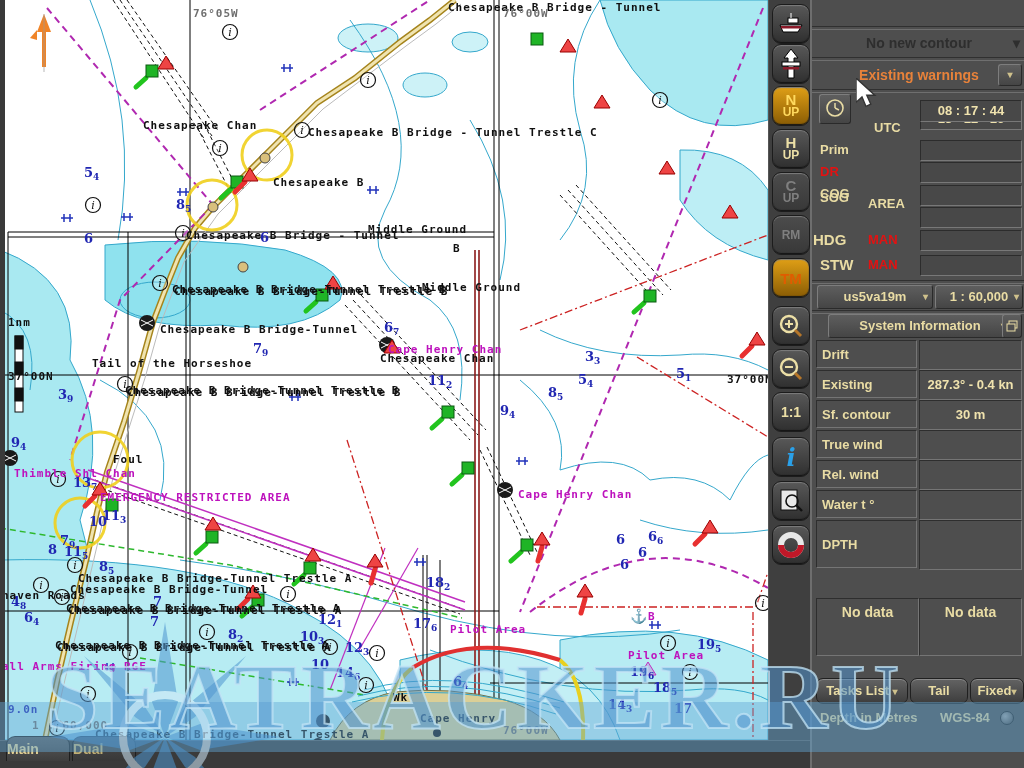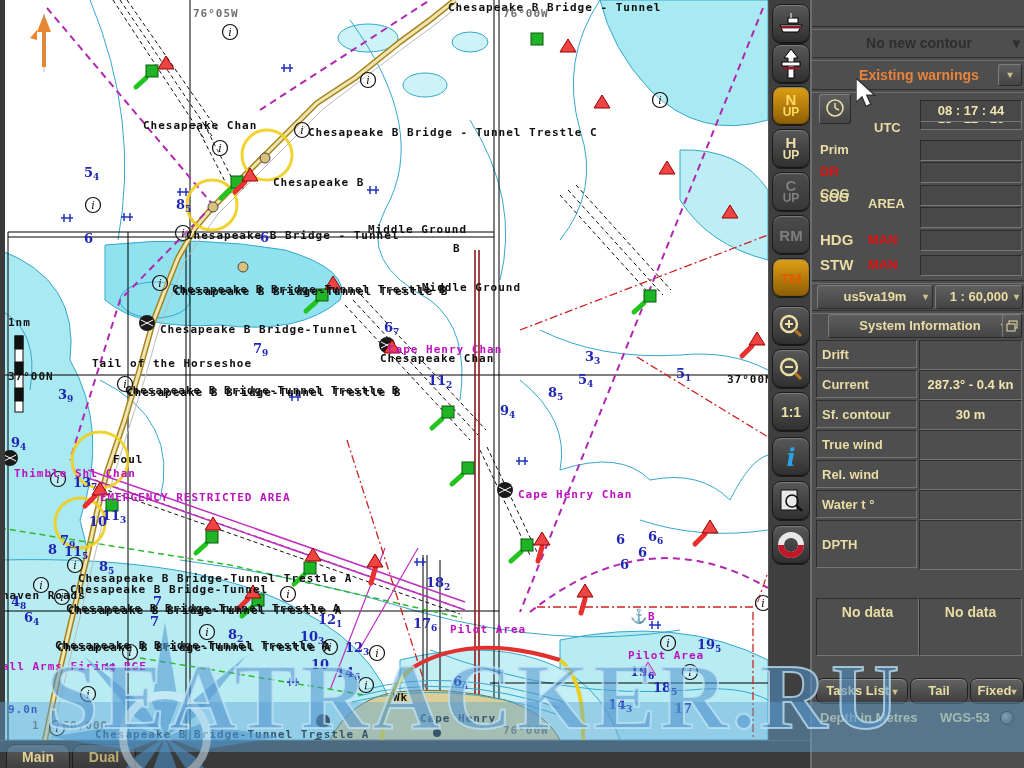--- a/index.html
+++ b/index.html
@@ -41,23 +41,23 @@
        font:bold 14px "Liberation Sans",sans-serif;text-align:center;color:#e9dca4;cursor:pointer;}
   .pbtn{position:absolute;background:linear-gradient(#636363,#3d3d3d);border:1px solid #202020;
         border-radius:7px;box-shadow:inset 0 1px 0 #8a8a8a;color:#e9dca4;
         font:bold 13px "Liberation Sans",sans-serif;text-align:center;cursor:pointer;}
   .cell{position:absolute;border:1px solid #2e2e2e;border-bottom-color:#757575;border-right-color:#757575;}
   .arrow{font-size:10px;color:#cfc18c;}
   .darr{color:#2e2e2e;}
   
   #bottombar{position:absolute;left:0;top:740px;width:810px;height:28px;background:#3a3a3a;
              border-top:1px solid #5a5a5a;z-index:4;}
-  .tab{position:absolute;bottom:0;height:24px;border-radius:9px 9px 0 0;
+  .tab{position:absolute;bottom:8px;height:24px;border-radius:9px 9px 0 0;
        background:linear-gradient(#5c5c5c,#3e3e3e);border:1px solid #1f1f1f;border-bottom:none;
-       color:#e3d194;font:bold 14px/24px "Liberation Sans",sans-serif;text-align:center;cursor:pointer;}
+       color:#e3d194;font:bold 14px/24px "Liberation Sans",sans-serif;cursor:pointer;}
   .tab.inactive{background:linear-gradient(#4c4c4c,#383838);color:#bfae74;}
   
   #watermark{position:absolute;left:0;top:12px;width:1024px;height:768px;pointer-events:none;z-index:8;border-radius:27px;}
   #wm-band{position:absolute;left:0;top:690px;width:1024px;height:50px;background:rgba(100,168,214,0.45);}
   #wm-text{position:absolute;left:46px;top:634px;font:bold 94px/100px "Liberation Serif",serif;
            letter-spacing:4px;color:rgba(82,148,205,0.55);-webkit-text-stroke:2px rgba(195,228,246,0.75);}
   #cursor{position:absolute;left:856px;top:78px;z-index:9;}
 </style>
 </head>
 <body>
@@ -553,21 +553,21 @@
     </div>
     <div class="tbtn" style="top:129px">
       <span style="font-size:15px">H</span>
       <span>UP</span>
     </div>
     <div class="tbtn dis" style="top:172px">
       <span style="font-size:15px">C</span>
       <span>UP</span>
     </div>
     <div class="tbtn dis" style="top:215px">
-      <span style="font-size:15px">RM</span>
+      <span style="font-size:12px">RM</span>
     </div>
     <div class="tbtn active" style="top:258px">
       <span class="tm-t">TM</span>
     </div>
     <div class="tbtn" style="top:306px">
       <svg width="26" height="26" viewBox="0 0 26 26">
         <circle cx="11" cy="11" r="8" fill="none" stroke="#ecdfa6" stroke-width="2.4"></circle>
         <line x1="7" y1="11" x2="15" y2="11" stroke="#ecdfa6" stroke-width="2"></line>
         <line x1="11" y1="7" x2="11" y2="15" stroke="#ecdfa6" stroke-width="2"></line>
         <line x1="17" y1="17" x2="23" y2="23" stroke="#b5762a" stroke-width="3"></line>
@@ -631,21 +631,21 @@
     </div>
     <div class="lbl" style="left:8px;top:142px">Prim</div>
     <div class="fld" style="left:108px;top:140px;width:100px;height:19px"></div>
     <div class="lbl red" style="left:8px;top:164px">DR</div>
     <div class="fld" style="left:108px;top:162px;width:100px;height:19px"></div>
     <div class="lbl" style="left:8px;top:186px">COG</div>
     <div class="lbl" style="left:8px;top:190px">SOG</div>
     <div class="lbl" style="left:56px;top:196px">AREA</div>
     <div class="fld" style="left:108px;top:185px;width:100px;height:19px"></div>
     <div class="fld" style="left:108px;top:207px;width:100px;height:19px"></div>
-    <div class="lbl" style="left:8px;top:231px;font-size:15px">HDG</div>
+    <div class="lbl" style="left:1px;top:231px;font-size:15px">HDG</div>
     <div class="lbl red" style="left:56px;top:232px">MAN</div>
     <div class="fld" style="left:108px;top:230px;width:100px;height:19px"></div>
     <div class="lbl" style="left:8px;top:256px;font-size:15px">STW</div>
     <div class="lbl red" style="left:56px;top:257px">MAN</div>
     <div class="fld" style="left:108px;top:255px;width:100px;height:19px"></div>
     <div class="groove" style="top:280px"></div>
     <div class="bar" style="left:5px;top:285px;width:114px;height:22px;line-height:22px;font-size:13px">
       <span>us5va19m</span>
       <span class="arrow" style="position:absolute;right:4px">▾</span>
     </div>
@@ -661,21 +661,21 @@
     <div class="bar" style="left:190px;top:314px;width:18px;height:22px">
       <svg width="12" height="12" viewBox="0 0 12 12" style="margin-top:5px">
         <rect x="3" y="1" width="8" height="7" fill="none" stroke="#e9dca4"></rect>
         <rect x="1" y="4" width="8" height="7" fill="#4e4e4e" stroke="#e9dca4"></rect>
       </svg>
     </div>
 
     <div id="info-table">
         <div class="cell" style="left: 4px; top: 340px; width: 101px; height: 28px; color: rgb(233, 220, 164); font: bold 13px / 28px &quot;Liberation Sans&quot;, sans-serif; padding-left: 5px; box-sizing: border-box;">Drift</div>
         <div class="cell" style="left: 107px; top: 340px; width: 101px; height: 28px; color: rgb(240, 227, 174); text-align: center; font: bold 13px / 28px &quot;Liberation Sans&quot;, sans-serif;"></div>
-        <div class="cell" style="left: 4px; top: 370px; width: 101px; height: 28px; color: rgb(233, 220, 164); font: bold 13px / 28px &quot;Liberation Sans&quot;, sans-serif; padding-left: 5px; box-sizing: border-box;">Current</div>
+        <div class="cell" style="left: 4px; top: 370px; width: 101px; height: 28px; color: rgb(233, 220, 164); font: bold 13px / 28px &quot;Liberation Sans&quot;, sans-serif; padding-left: 5px; box-sizing: border-box;">Existing</div>
         <div class="cell" style="left: 107px; top: 370px; width: 101px; height: 28px; color: rgb(240, 227, 174); text-align: center; font: bold 13px / 28px &quot;Liberation Sans&quot;, sans-serif;">287.3° - 0.4 kn</div>
         <div class="cell" style="left: 4px; top: 400px; width: 101px; height: 28px; color: rgb(233, 220, 164); font: bold 13px / 28px &quot;Liberation Sans&quot;, sans-serif; padding-left: 5px; box-sizing: border-box;">Sf. contour</div>
         <div class="cell" style="left: 107px; top: 400px; width: 101px; height: 28px; color: rgb(240, 227, 174); text-align: center; font: bold 13px / 28px &quot;Liberation Sans&quot;, sans-serif;">30 m</div>
         <div class="cell" style="left: 4px; top: 430px; width: 101px; height: 28px; color: rgb(233, 220, 164); font: bold 13px / 28px &quot;Liberation Sans&quot;, sans-serif; padding-left: 5px; box-sizing: border-box;">True wind</div>
         <div class="cell" style="left: 107px; top: 430px; width: 101px; height: 28px; color: rgb(240, 227, 174); text-align: center; font: bold 13px / 28px &quot;Liberation Sans&quot;, sans-serif;"></div>
         <div class="cell" style="left: 4px; top: 460px; width: 101px; height: 28px; color: rgb(233, 220, 164); font: bold 13px / 28px &quot;Liberation Sans&quot;, sans-serif; padding-left: 5px; box-sizing: border-box;">Rel. wind</div>
         <div class="cell" style="left: 107px; top: 460px; width: 101px; height: 28px; color: rgb(240, 227, 174); text-align: center; font: bold 13px / 28px &quot;Liberation Sans&quot;, sans-serif;"></div>
         <div class="cell" style="left: 4px; top: 490px; width: 101px; height: 28px; color: rgb(233, 220, 164); font: bold 13px / 28px &quot;Liberation Sans&quot;, sans-serif; padding-left: 5px; box-sizing: border-box;">Water t °</div>
         <div class="cell" style="left: 107px; top: 490px; width: 101px; height: 28px; color: rgb(240, 227, 174); text-align: center; font: bold 13px / 28px &quot;Liberation Sans&quot;, sans-serif;"></div>
         <div class="cell" style="left: 4px; top: 520px; width: 101px; height: 48px; color: rgb(233, 220, 164); font: bold 13px / 48px &quot;Liberation Sans&quot;, sans-serif; padding-left: 5px; box-sizing: border-box;">DPTH</div>
@@ -695,21 +695,21 @@
       <span>Tasks List</span>
       <span class="arrow">▾</span>
     </div>
     <div class="pbtn" style="left:98px;top:678px;width:56px;height:24px;line-height:24px">
       <span>Tail</span>
     </div>
     <div class="pbtn" style="left:158px;top:678px;width:52px;height:24px;line-height:24px">
       <span>Fixed</span><span class="arrow">▾</span>
     </div>
     <div class="lbl" style="left:8px;top:710px;color:#d6c794">Depth in Metres</div>
-    <div class="lbl" style="left:128px;top:710px;color:#d6c794">WGS-53</div>
+    <div class="lbl" style="left:128px;top:710px;color:#d6c794">WGS-84</div>
     <div style="position:absolute;left:188px;top:711px;width:12px;height:12px;border-radius:50%;
          background:radial-gradient(circle at 35% 35%,#9a9a9a,#3c3c3c);border:1px solid #222"></div>
   </div>
 
   <div id="bottombar">
     <div class="tab" style="left:6px;width:62px">
       <span>Main</span>
     </div>
     <div class="tab inactive" style="left:72px;width:62px">
       <span>Dual</span>

